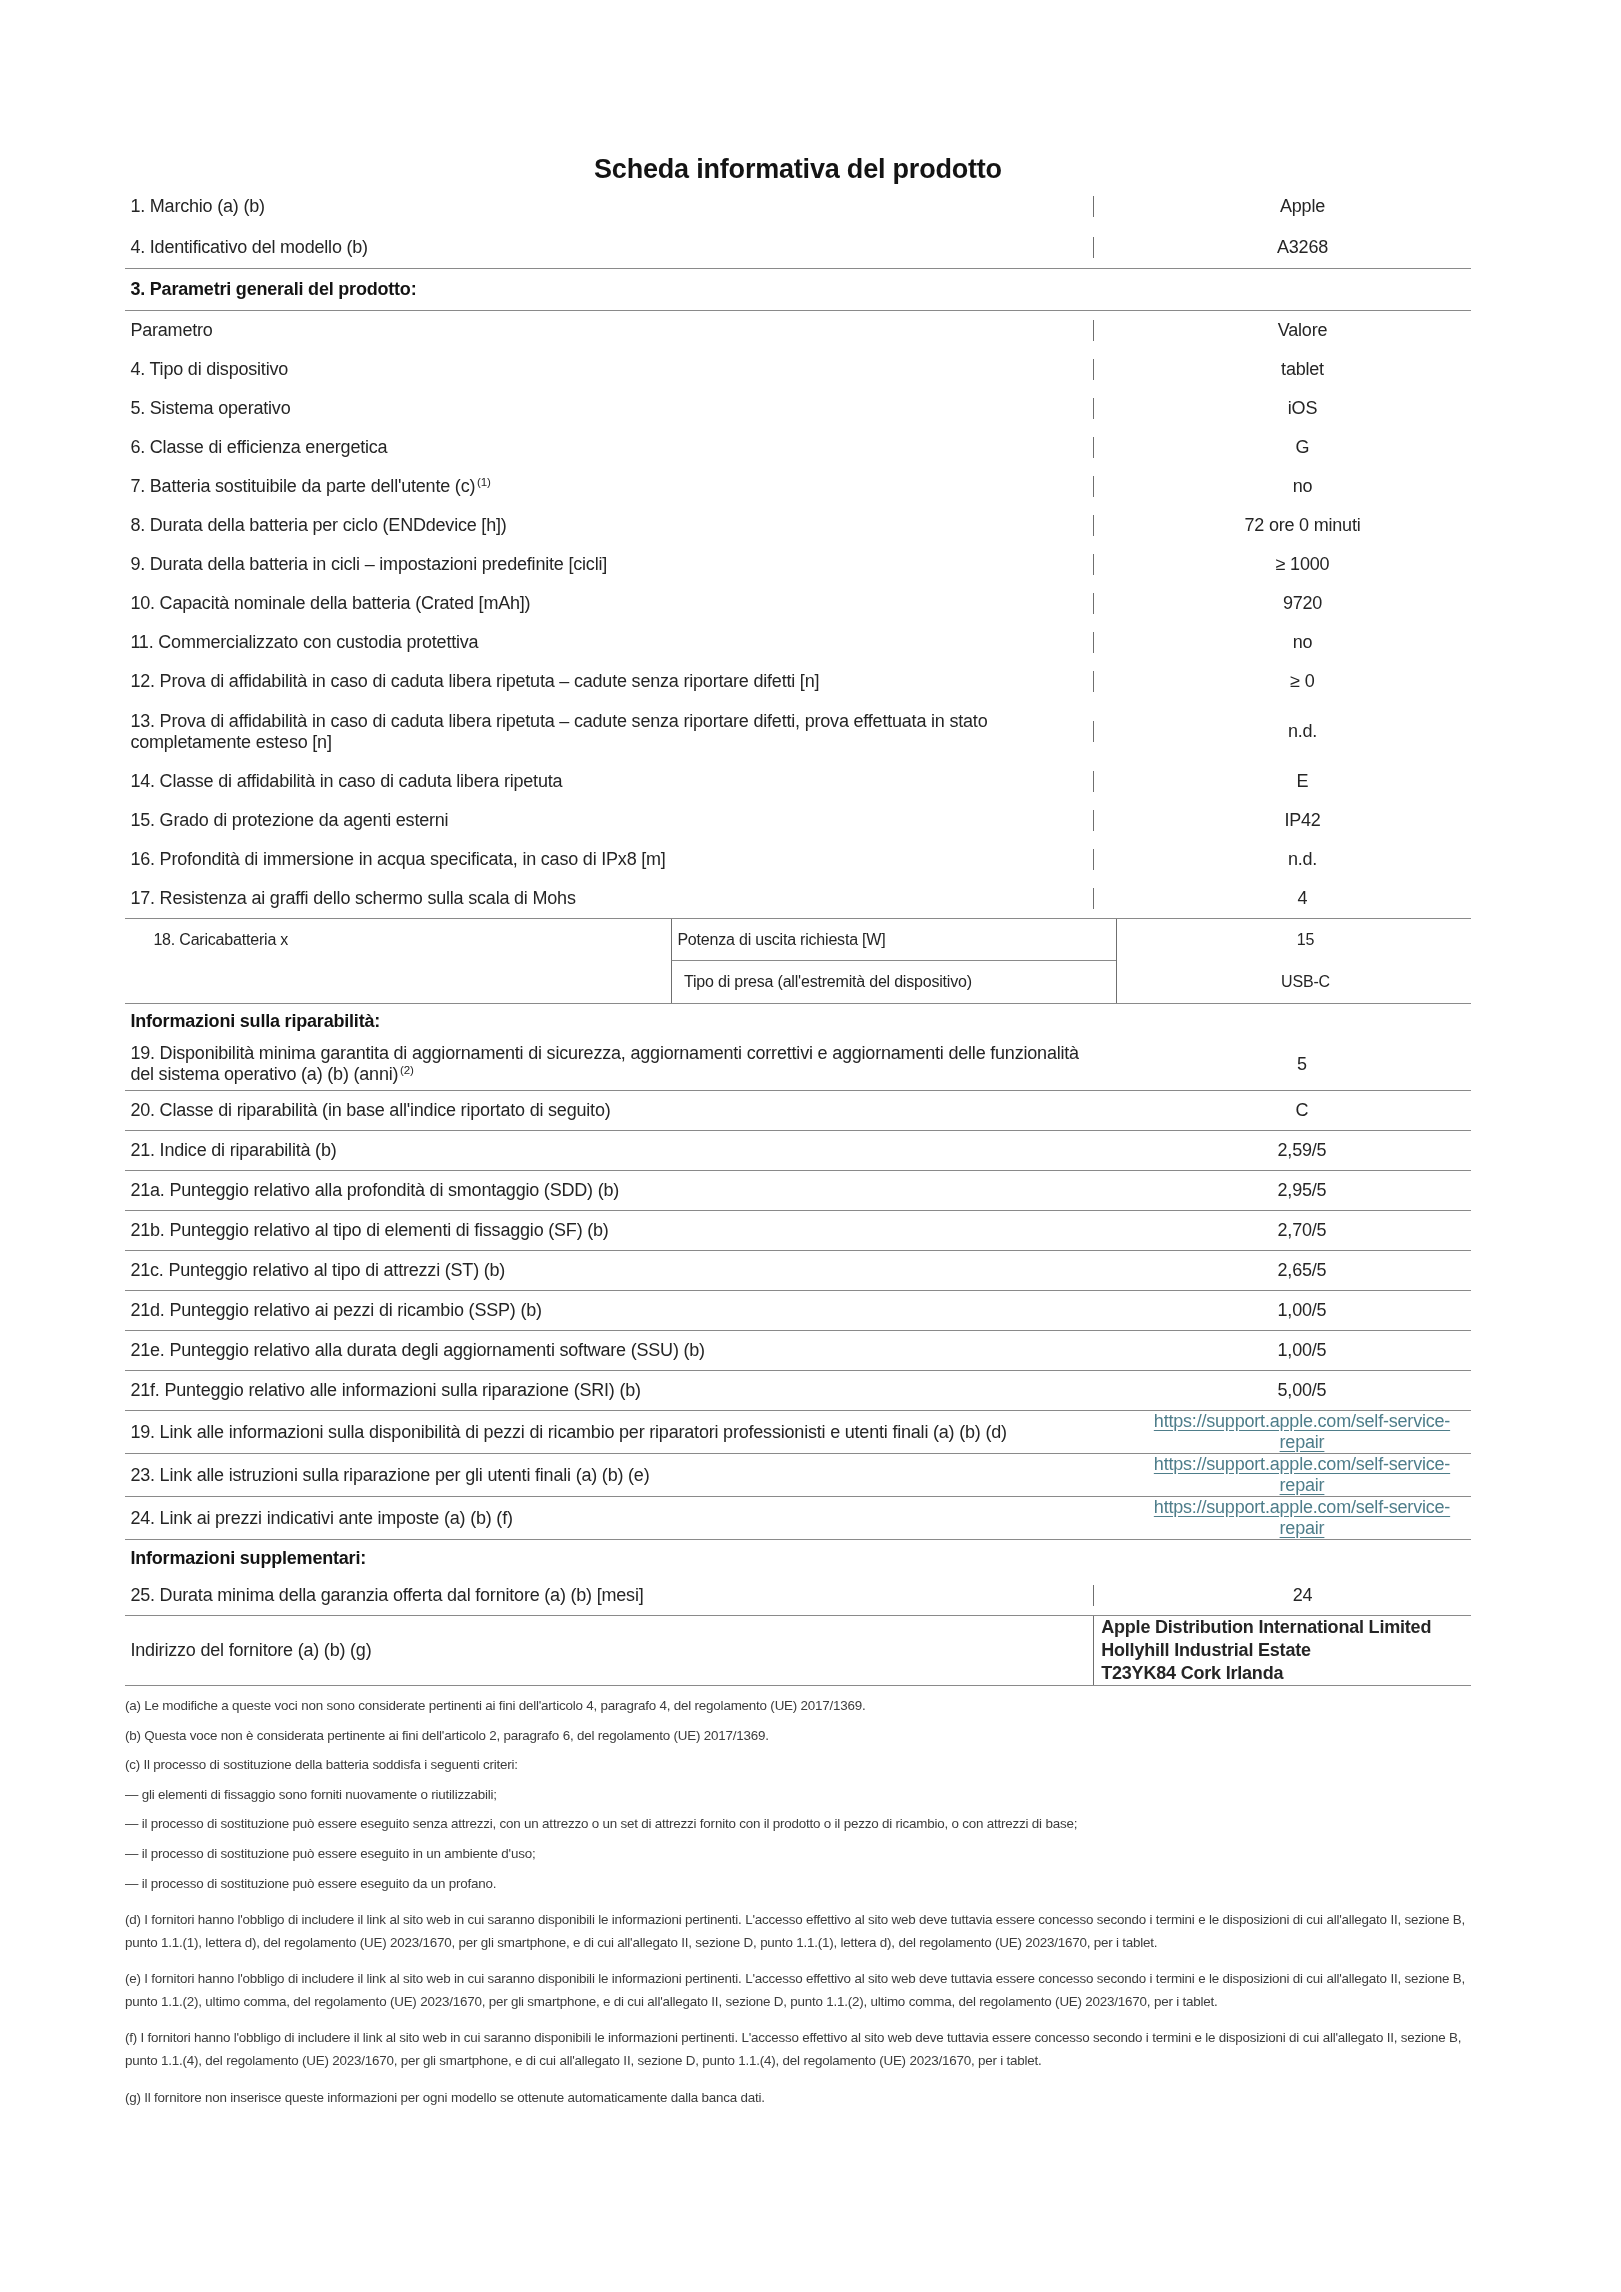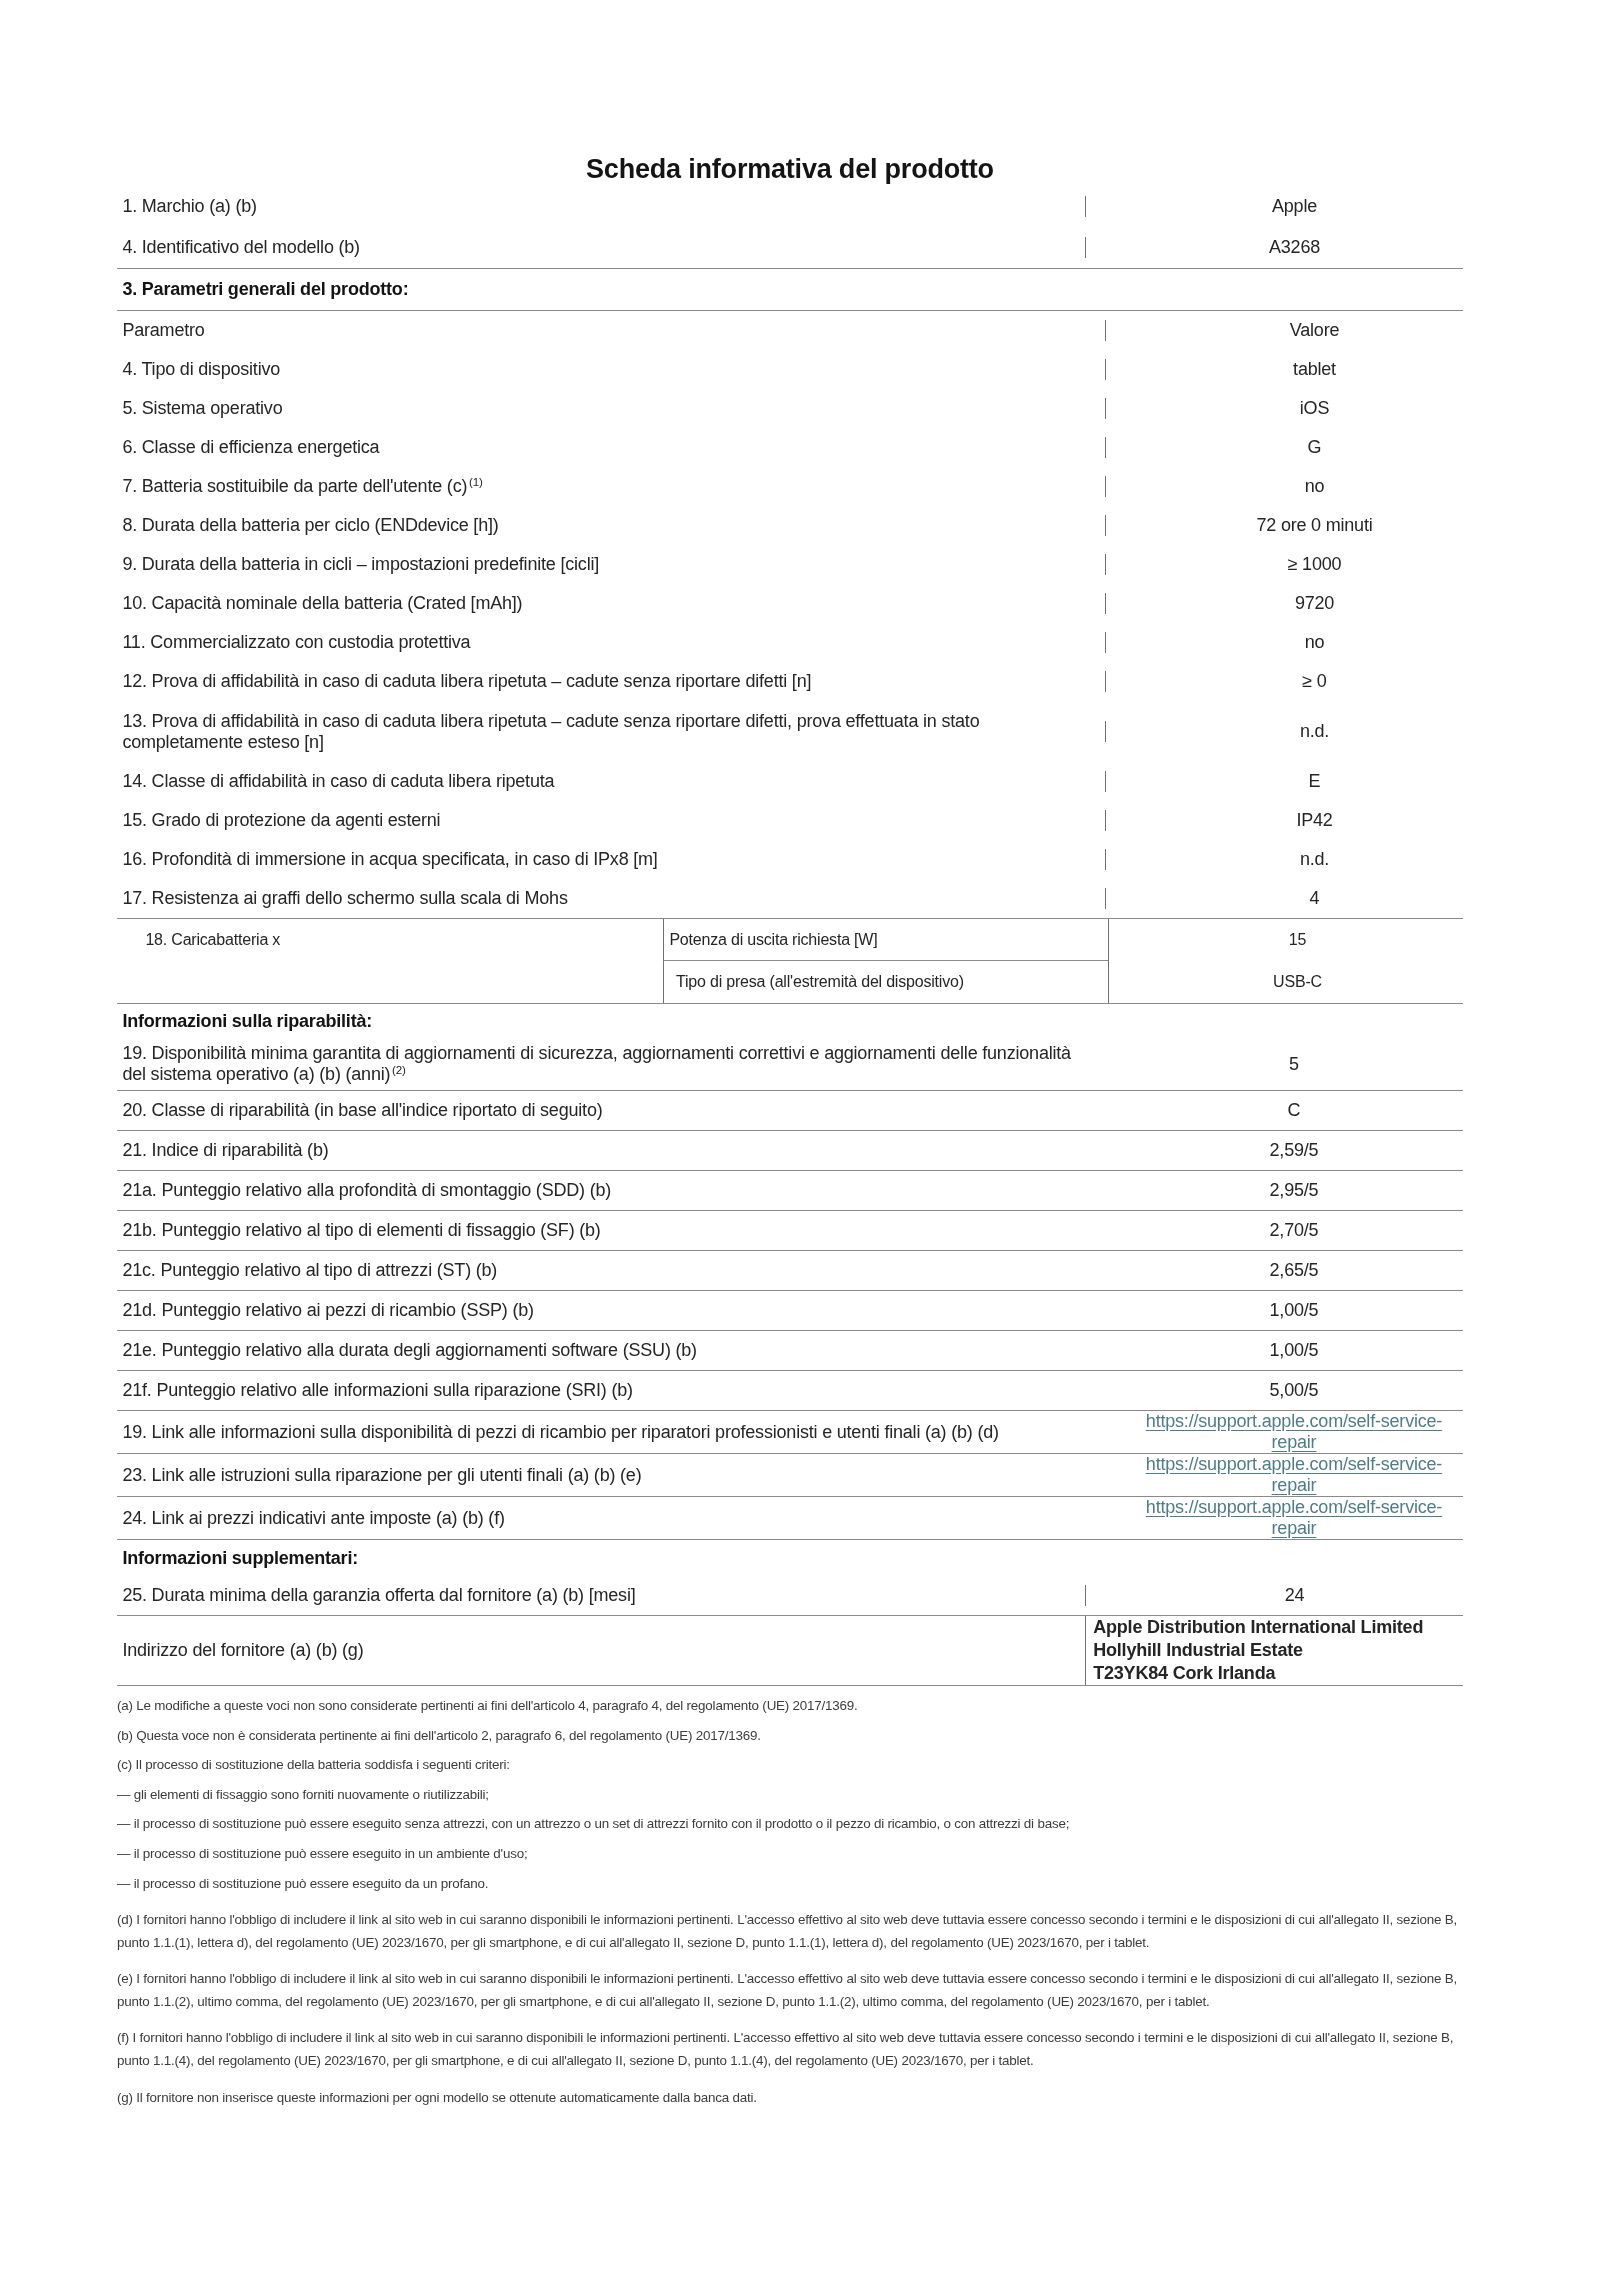--- a/index.html
+++ b/index.html
@@ -1,31 +1,31 @@
 <!DOCTYPE html>
 <html style="font-size:14.3px"><head>
 <meta charset="utf-8">
 <style>
   html,body{margin:0;padding:0;background:#ffffff;}
   .page{position:relative;width:1622px;height:2293px;background:#fff;overflow:hidden;
         font-family:"Liberation Sans","DejaVu Sans",sans-serif;color:#252525;}
-  .content{position:absolute;left:117px;top:0;width:1346px;}
+  .content{position:absolute;left:125px;top:0;width:1346px;}
   .title{margin-top:152px;height:34px;line-height:34px;text-align:center;
          font-size:27px;font-weight:700;color:#141414;letter-spacing:-0.2px;}
   .row{display:flex;align-items:center;min-height:39px;font-size:18px;letter-spacing:-0.2px;}
   .cell-label{flex:0 0 968px;box-sizing:border-box;padding-left:5.4px;}
   .cell-value{flex:0 0 378px;box-sizing:border-box;text-align:center;padding-left:40px;}
   .vline{border-left:0.9px solid #6f6f6f;}
   .sep{height:0;border-top:1.8px solid #8a8a8a;}
   .sec-header{display:flex;align-items:center;min-height:41px;font-size:18px;font-weight:700;
               letter-spacing:-0.2px;padding-left:5.4px;color:#141414;}
   .hdr-repair{min-height:34px;}
   .hdr-suppl{min-height:36px;}
   #identity .row{min-height:41px;}
-  #general .row{min-height:39px;gap:20px;}
+  #general .row{min-height:39px;}
   #general .row.tall{min-height:61px;}
   #repair .row{min-height:39px;}
   #repair .row.tall{min-height:52px;}
   #repair .row.linkrow{min-height:41px;}
   #supplementary .row{min-height:39px;}
   #supplementary .row.address{min-height:66px;}
   .nw{white-space:nowrap;}
   .sup{font-size:11.6px;position:relative;top:-6.3px;margin-left:1.8px;}
   .addr-lines{text-align:left;padding-left:7.2px;line-height:23px;font-weight:bold;}
   a.link{color:#4e7d8a;text-decoration:underline;text-underline-offset:2.7px;cursor:pointer;}

